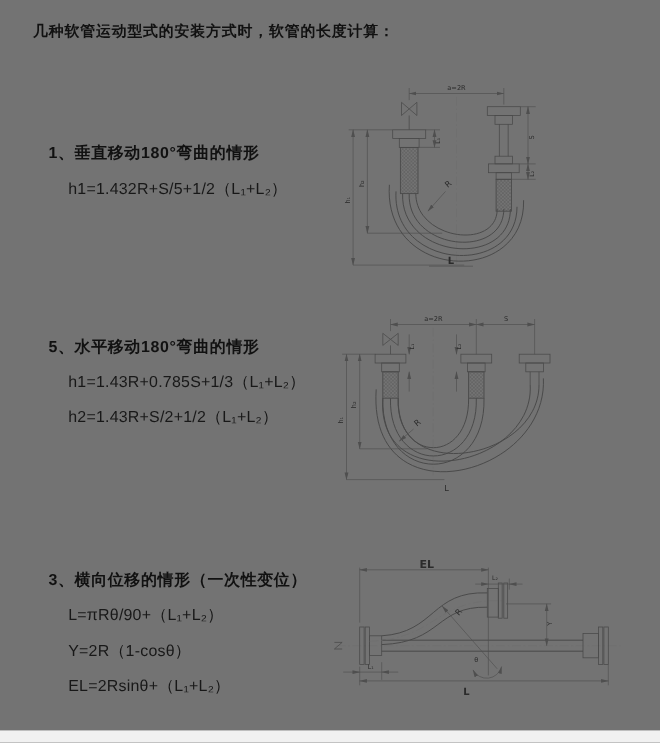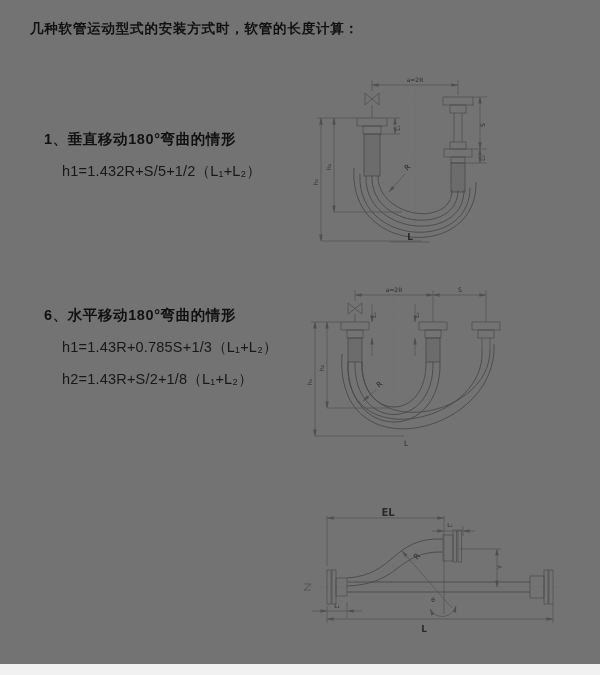--- a/index.html
+++ b/index.html
@@ -51,25 +51,31 @@
 <div class="page">
 
   <div class="doc-title">几种软管运动型式的安装方式时，软管的长度计算：</div>
 
   <div class="section sec-1">
     <div class="sec-heading">1、垂直移动180°弯曲的情形</div>
     <div class="formula">h1=1.432R+S/5+1/2（L₁+L₂）</div>
   </div>
 
   <div class="section sec-2">
-    <div class="sec-heading">6、水平移动180°弯曲的情形</div>
+    <div class="sec-heading">5、水平移动180°弯曲的情形</div>
     <div class="formula">h1=1.43R+0.785S+1/3（L₁+L₂）</div>
-    <div class="formula">h2=1.43R+S/2+1/8（L₁+L₂）</div>
+    <div class="formula">h2=1.43R+S/2+1/2（L₁+L₂）</div>
   </div>
 
+  <div class="section sec-3">
+    <div class="sec-heading">3、横向位移的情形（一次性变位）</div>
+    <div class="formula">L=πRθ/90+（L₁+L₂）</div>
+    <div class="formula">Y=2R（1-cosθ）</div>
+    <div class="formula">EL=2Rsinθ+（L₁+L₂）</div>
+  </div>
 
   <svg class="diagram dia-1" width="282" height="192" viewBox="0 0 282 192">
     <defs>
       <marker id="arr" viewBox="0 0 8 8" refX="7.5" refY="4" markerWidth="7" markerHeight="7" markerUnits="userSpaceOnUse" orient="auto-start-reverse">
         <path d="M0,2 L8,4 L0,6 Z" fill="#4f4f4f"></path>
       </marker>
       <pattern id="braidpat" width="3.2" height="3.2" patternUnits="userSpaceOnUse">
         <path d="M0,3.2 L3.2,0 M0,0 L3.2,3.2" stroke="#5a5a5a" stroke-width="0.45"></path>
       </pattern>
     </defs>

